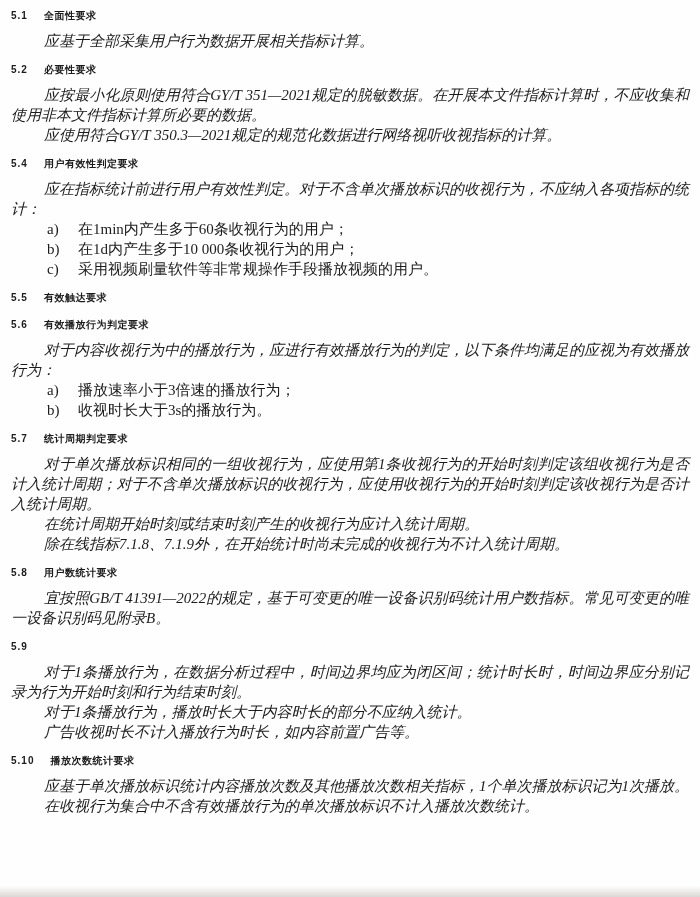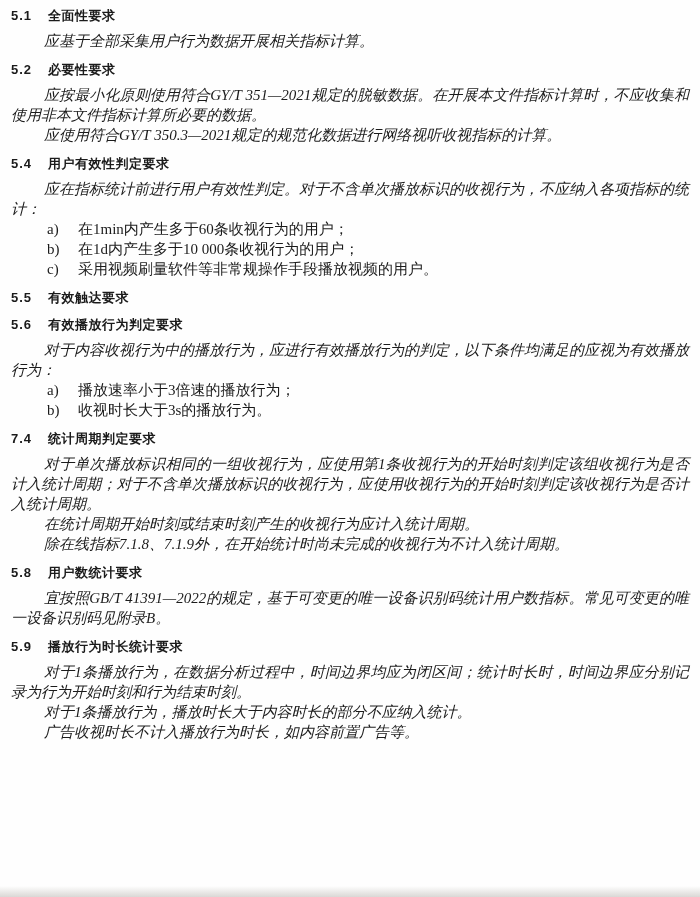--- a/index.html
+++ b/index.html
@@ -12,21 +12,21 @@
     font-size: 15px;
     position: relative;
     overflow: hidden;
   }
   .doc { padding: 0 11px; }
   .sec-h {
     display: flex;
     align-items: baseline;
     font-family: "Liberation Sans", "DejaVu Sans", sans-serif;
     font-weight: bold;
-    font-size: 13px;
+    font-size: 10px;
     line-height: 16px;
     margin: 11px 0 7px 0;
     white-space: nowrap;
   }
   .doc > section:first-child .sec-h { margin-top: 8px; }
   .sec-num { margin-right: 16px; letter-spacing: 1px; flex: none; }
   .sec-title { letter-spacing: 0.5px; }
   .para {
     margin: 0;
     line-height: 20px;
@@ -113,42 +113,49 @@
       </div>
       <div class="li">
         <span class="li-label">b)</span>
         <span class="li-text">收视时长大于3s的播放行为。</span>
       </div>
     </div>
   </section>
 
   <section>
     <h3 class="sec-h">
-      <span class="sec-num">7.4</span>
+      <span class="sec-num">5.7</span>
       <span class="sec-title">统计周期判定要求</span>
     </h3>
     <p class="para">对于单次播放标识相同的一组收视行为，应使用第1条收视行为的开始时刻判定该组收视行为是否计入统计周期；对于不含单次播放标识的收视行为，应使用收视行为的开始时刻判定该收视行为是否计入统计周期。</p>
     <p class="para">在统计周期开始时刻或结束时刻产生的收视行为应计入统计周期。</p>
     <p class="para">除在线指标7.1.8、7.1.9外，在开始统计时尚未完成的收视行为不计入统计周期。</p>
   </section>
 
   <section>
     <h3 class="sec-h">
       <span class="sec-num">5.8</span>
       <span class="sec-title">用户数统计要求</span>
     </h3>
     <p class="para">宜按照GB/T 41391—2022的规定，基于可变更的唯一设备识别码统计用户数指标。常见可变更的唯一设备识别码见附录B。</p>
   </section>
 
   <section>
     <h3 class="sec-h">
       <span class="sec-num">5.9</span>
-      <span class="sec-title">播放行为时长统计要求</span>
     </h3>
     <p class="para">对于1条播放行为，在数据分析过程中，时间边界均应为闭区间；统计时长时，时间边界应分别记录为行为开始时刻和行为结束时刻。</p>
     <p class="para">对于1条播放行为，播放时长大于内容时长的部分不应纳入统计。</p>
     <p class="para">广告收视时长不计入播放行为时长，如内容前置广告等。</p>
   </section>
 
+  <section>
+    <h3 class="sec-h">
+      <span class="sec-num">5.10</span>
+      <span class="sec-title">播放次数统计要求</span>
+    </h3>
+    <p class="para">应基于单次播放标识统计内容播放次数及其他播放次数相关指标，1个单次播放标识记为1次播放。</p>
+    <p class="para">在收视行为集合中不含有效播放行为的单次播放标识不计入播放次数统计。</p>
+  </section>
 
 </div>
 
 <div class="bottom-fade"></div>
 
 </body></html>

